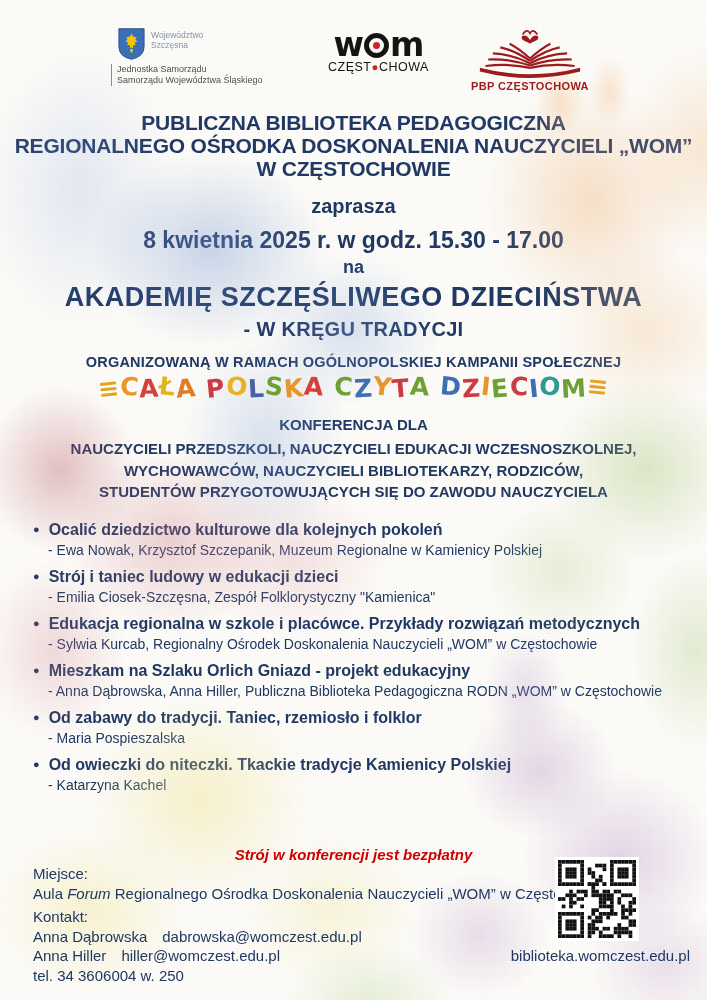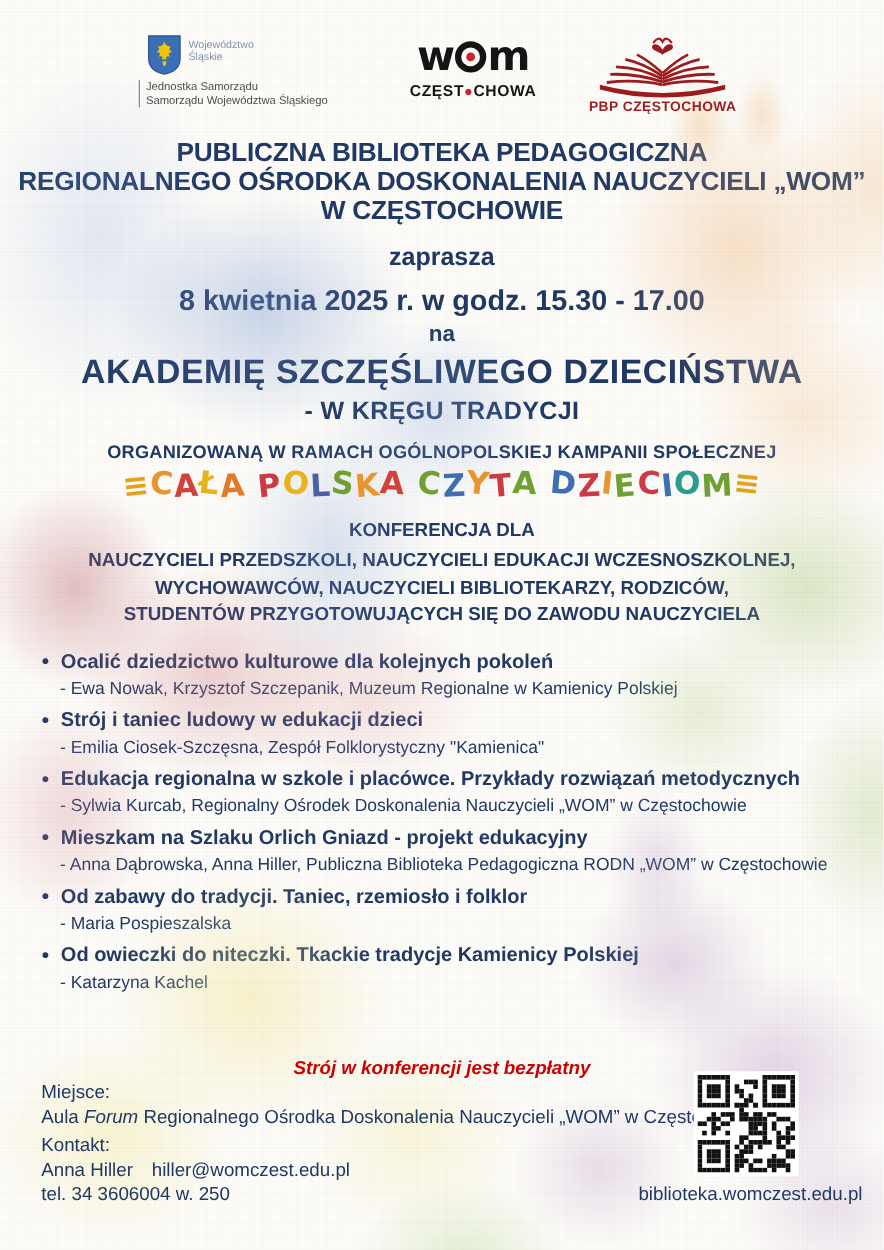--- a/index.html
+++ b/index.html
@@ -46,21 +46,21 @@
   .logos{position:relative;display:flex;justify-content:center;align-items:flex-start;gap:42px;padding-top:27px;height:66px;}
   .lg-slaskie{display:flex;flex-direction:column;width:168px;}
   .lg-sl-top{display:flex;align-items:flex-start;gap:6px;}
   .lg-sl-shield{width:27px;height:34px;flex:0 0 auto;}
   .lg-sl-name{font-size:8.5px;line-height:10px;color:#8392AE;padding-top:3px;}
   .lg-sl-sub{margin-top:3px;font-size:9px;line-height:11px;color:#4D4D4D;border-left:1.5px solid #8A8A8A;padding-left:5px;margin-left:-7px;}
   .lg-wom{display:flex;flex-direction:column;align-items:center;margin-top:3px;}
   .wom-word{display:flex;align-items:center;font-family:"DejaVu Sans",sans-serif;font-weight:800;font-size:33px;line-height:30px;color:#141414;letter-spacing:-1px;}
   .wom-o{display:inline-block;width:15px;height:15px;border:5px solid #141414;border-radius:50%;margin:0 1px;position:relative;}
   .wom-o i{position:absolute;left:50%;top:50%;width:7px;height:7px;margin:-3.5px 0 0 -3.5px;background:#CC2229;border-radius:50%;}
-  .wom-city{margin-top:6px;font-size:12.5px;font-weight:700;color:#141414;letter-spacing:.5px;}
+  .wom-city{margin-top:0;font-size:12.5px;font-weight:400;color:#141414;letter-spacing:.5px;}
   .wom-city .reddot{color:#CC2229;font-size:11.5px;}
   .lg-pbp{display:flex;flex-direction:column;align-items:center;}
   .pbp-city{margin-top:1px;font-size:11px;font-weight:700;color:#9B1B1E;letter-spacing:.4px;}
 
   
   .org{margin-top:18px;font-weight:700;font-size:21px;line-height:23px;letter-spacing:-.2px;}
   .invites{margin-top:15px;font-weight:700;font-size:20px;}
   .datetime{margin-top:9px;font-weight:700;font-size:23px;}
   .na{margin-top:3px;font-weight:700;font-size:18px;}
   .event-title{margin-top:4px;font-weight:700;font-size:27px;letter-spacing:.5px;}
@@ -98,21 +98,21 @@
 
   <div class="logos">
     <div class="lg-slaskie">
       <div class="lg-sl-top">
         <svg class="lg-sl-shield" viewBox="0 0 30 36">
           <path d="M1 1 H29 V21 Q29 32 15 35 Q1 32 1 21 Z" fill="#3B6FB5" stroke="#2B5188" stroke-width="1"></path>
           <path d="M15 6 C14 9.5 12 10.5 9 10.5 C11 12.5 11 13.5 8 15.5 C11 15.5 12 16.5 10 19.5 C13 18.5 14 19.5 13 22.5 C14 21.5 16 21.5 17 22.5 C16 19.5 17 18.5 20 19.5 C18 16.5 19 15.5 22 15.5 C19 13.5 19 12.5 21 10.5 C18 10.5 16 9.5 15 6 Z M13.2 23.5 L16.8 23.5 L16 27.5 L14 27.5 Z" fill="#F2C500"></path>
         </svg>
         <div class="lg-sl-name">
           <div>Województwo</div>
-          <div>Śląskie</div>
+          <div>Szczęsna</div>
         </div>
       </div>
       <div class="lg-sl-sub">
         <div>Jednostka Samorządu</div>
         <div>Samorządu Województwa Śląskiego</div>
       </div>
     </div>
 
     <div class="lg-wom">
       <div class="wom-word">
@@ -194,20 +194,21 @@
     </div>
   </div>
 
   <div class="footer">
     <div class="free-notice">Strój w konferencji jest bezpłatny</div>
     <div class="f-left navy">
       <div>Miejsce:</div>
       <div class="nowrap"><span>Aula </span><span class="italic">Forum</span><span> Regionalnego Ośrodka Doskonalenia Nauczycieli „WOM” w Częstochowie</span></div>
       <div class="f-gap"></div>
       <div>Kontakt:</div>
+      <div class="contact-row"><span>Anna Dąbrowska</span><span class="email">dabrowska@womczest.edu.pl</span></div>
       <div class="contact-row"><span>Anna Hiller</span><span class="email">hiller@womczest.edu.pl</span></div>
       <div>tel. 34 3606004 w. 250</div>
     </div>
     <div class="qr-box">
       <svg xmlns="http://www.w3.org/2000/svg" viewBox="0 0 21 21">
           <rect x="0" y="0" width="1" height="1"></rect>
           <rect x="1" y="0" width="1" height="1"></rect>
           <rect x="2" y="0" width="1" height="1"></rect>
           <rect x="3" y="0" width="1" height="1"></rect>
           <rect x="4" y="0" width="1" height="1"></rect>

